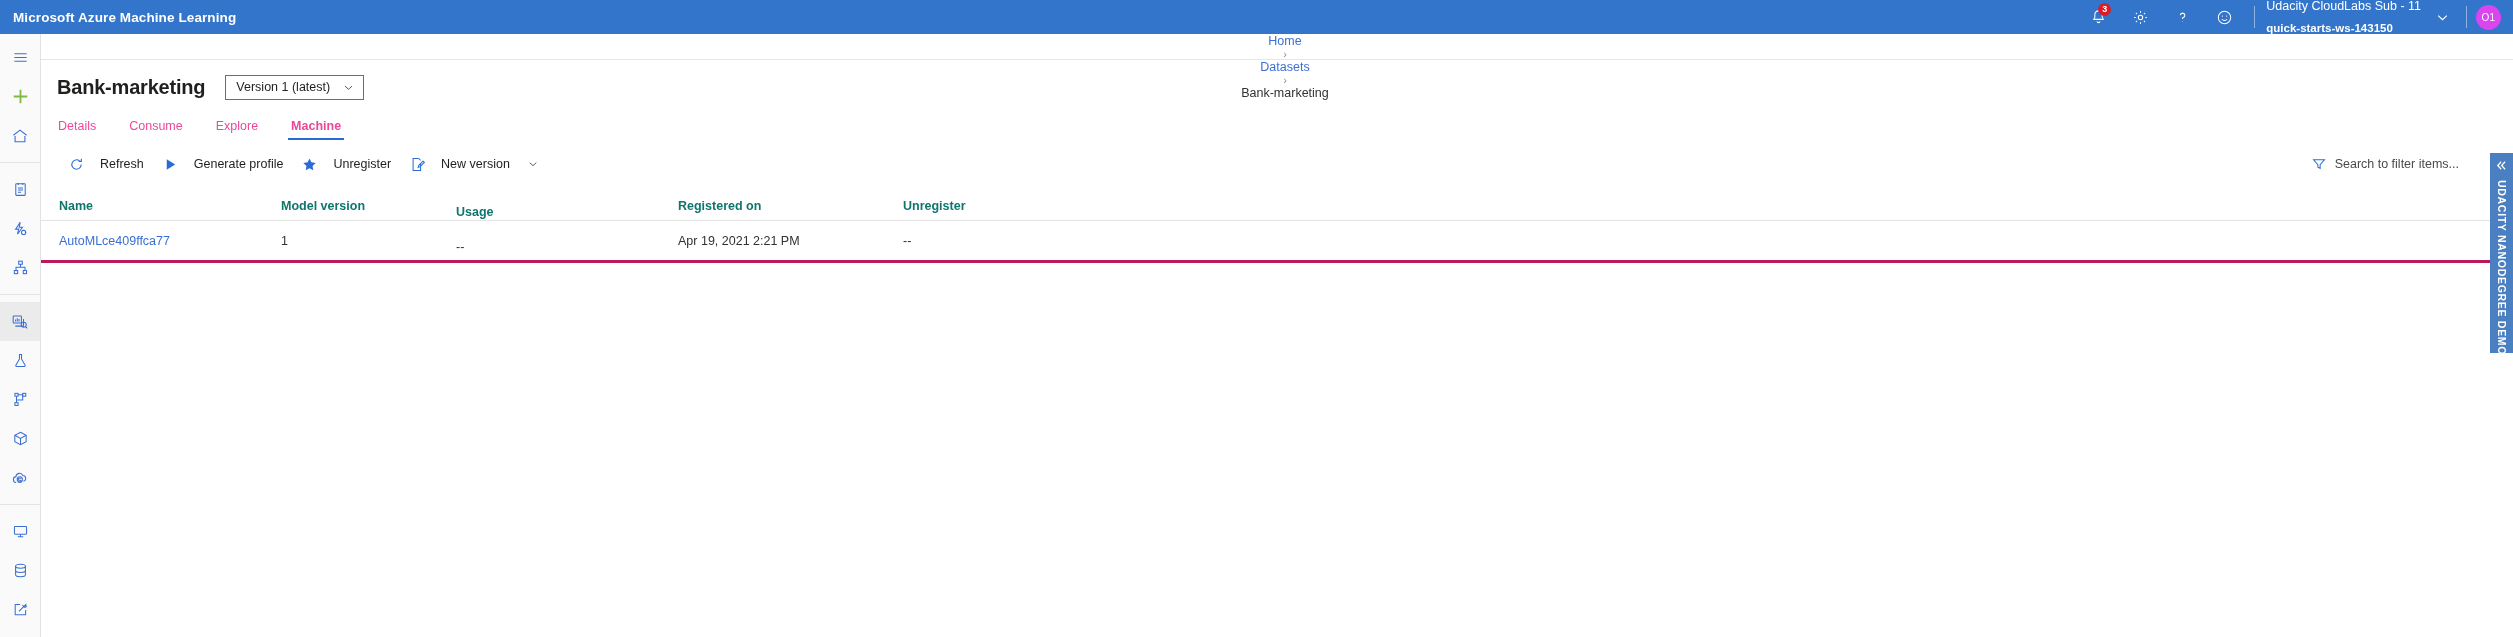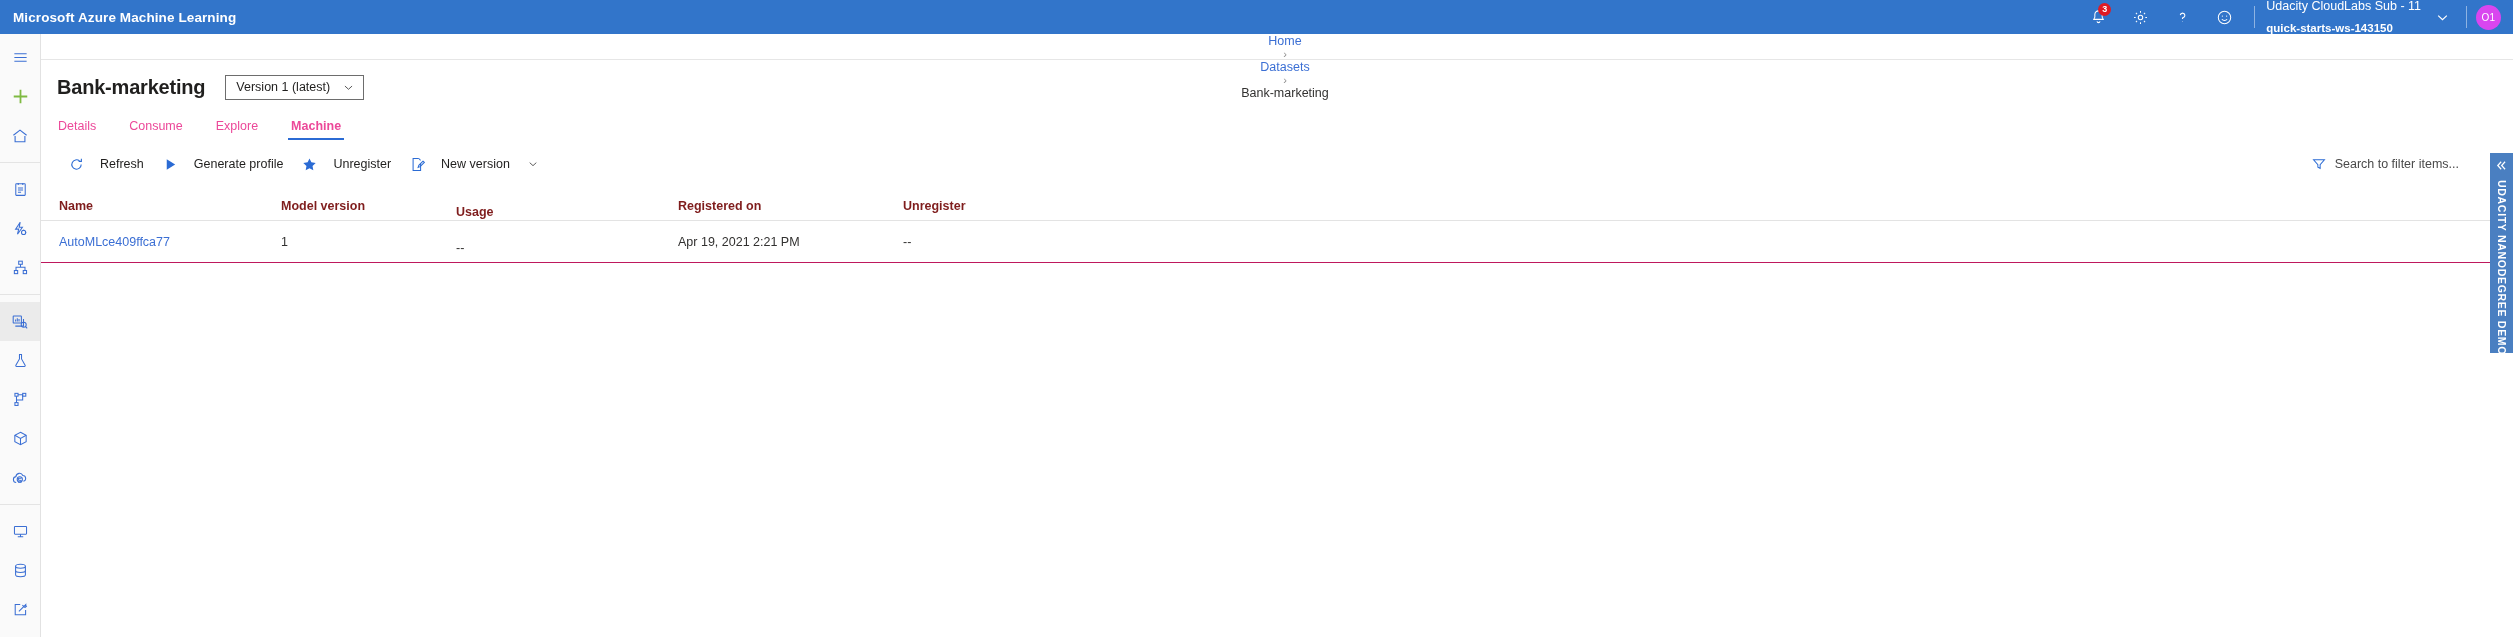--- a/index.html
+++ b/index.html
@@ -243,28 +243,28 @@
   .trow {
     display: flex;
     align-items: center;
     padding-left: 18px;
     padding-right: 30px;
   }
   .thead {
     height: 30px;
     font-size: 12.5px;
     font-weight: 700;
-    color: #7f1d1d;
+    color: #0f766e;
     border-bottom: 1px solid #e3e3e3;
   }
   .tbody-row {
     height: 42px;
     font-size: 12.5px;
     color: #323130;
-    border-bottom: 1px solid #be185d;
+    border-bottom: 3px solid #be185d;
   }
   .c-name { width: 222px; }
   .c-ver { width: 175px; }
   .c-usage { width: 222px; margin-top: 12px; }
   .c-reg { width: 225px; }
   .c-desc { flex: 1; }
   .celllink { color: #3b6fd4; cursor: pointer; }
 
   
   .demoflag {

